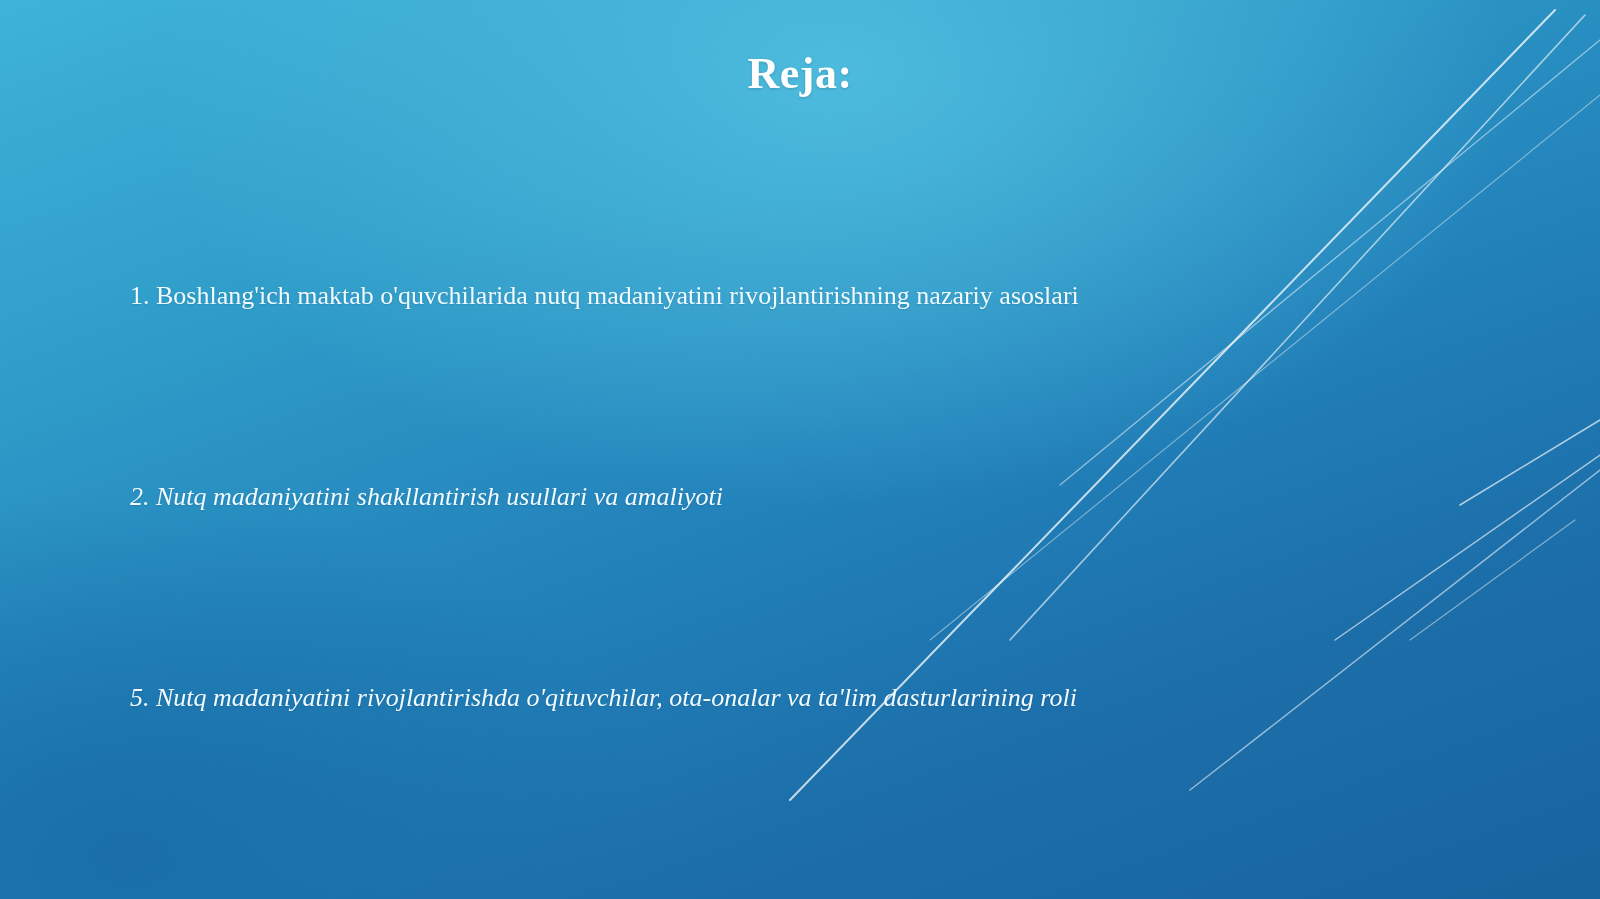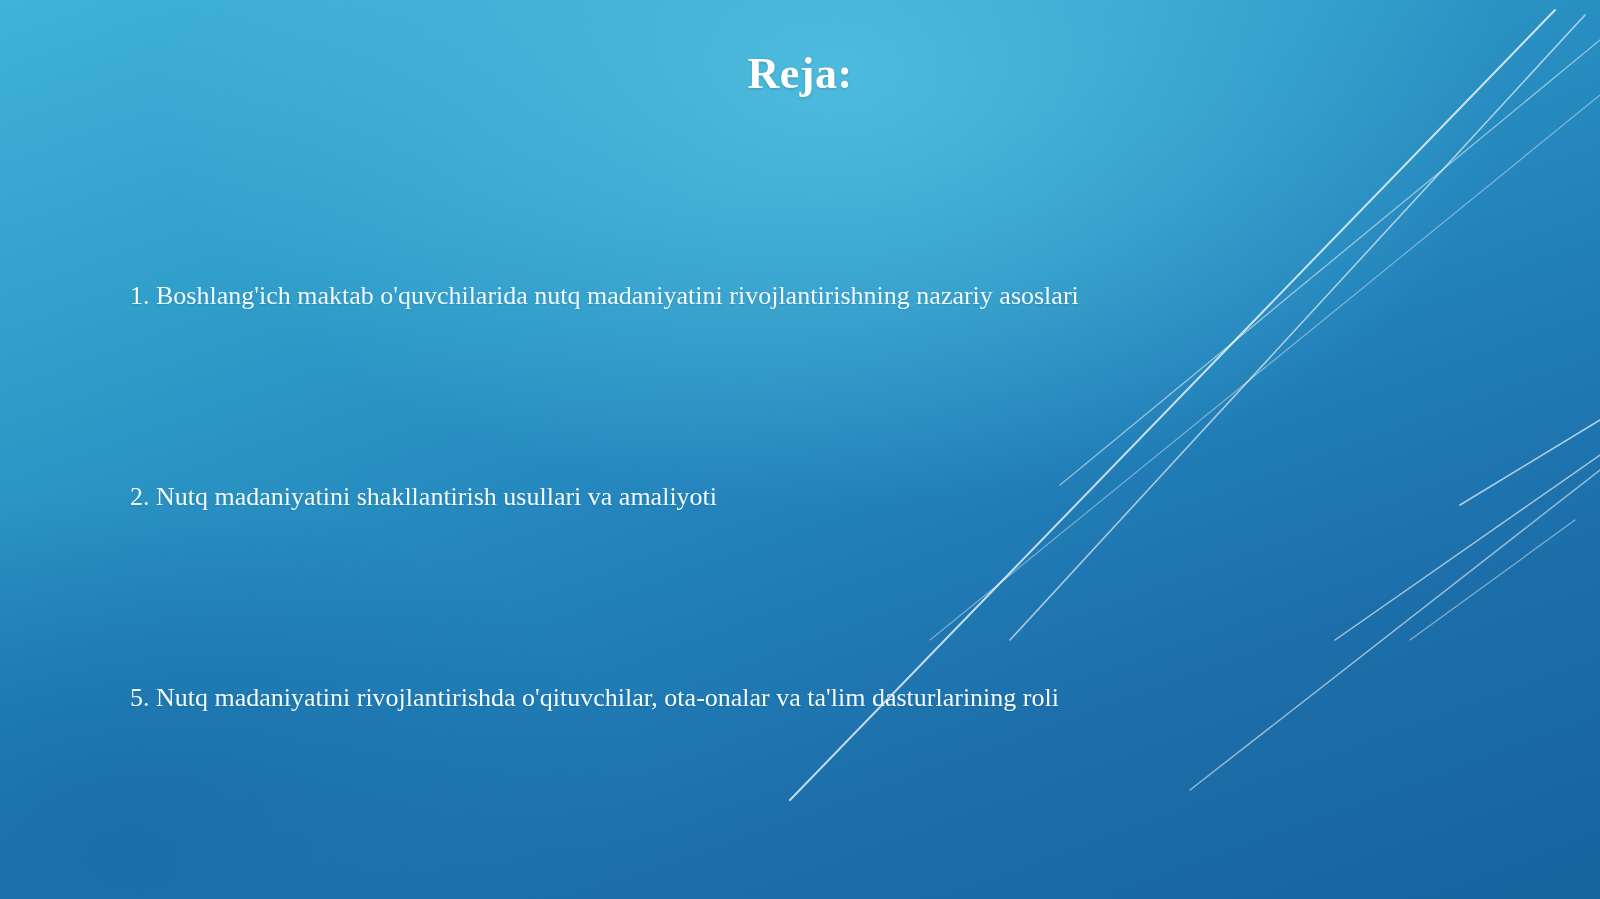--- a/index.html
+++ b/index.html
@@ -46,21 +46,21 @@
     top: 240px;
     width: 1340px;
     margin-top: 39px;
   }
   .bullet {
     color: #f2fbff;
     font-size: 26px;
     line-height: 1.3;
     text-shadow: 0 1px 2px rgba(0,0,0,0.12);
   }
-  .bullet + .bullet { margin-top: 167px; }
+  .bullet + .bullet { margin-top: 167px; font-style: italic; }
 </style>
 </head>
 <body>
 
 <div class="slide">
 
   <div class="streaks">
     <svg viewBox="0 0 1600 899" xmlns="http://www.w3.org/2000/svg" aria-hidden="true">
       <g stroke="#ffffff" fill="none" stroke-linecap="round">
         <path d="M1555 10 L790 800" stroke-width="2" opacity="0.75"></path>

